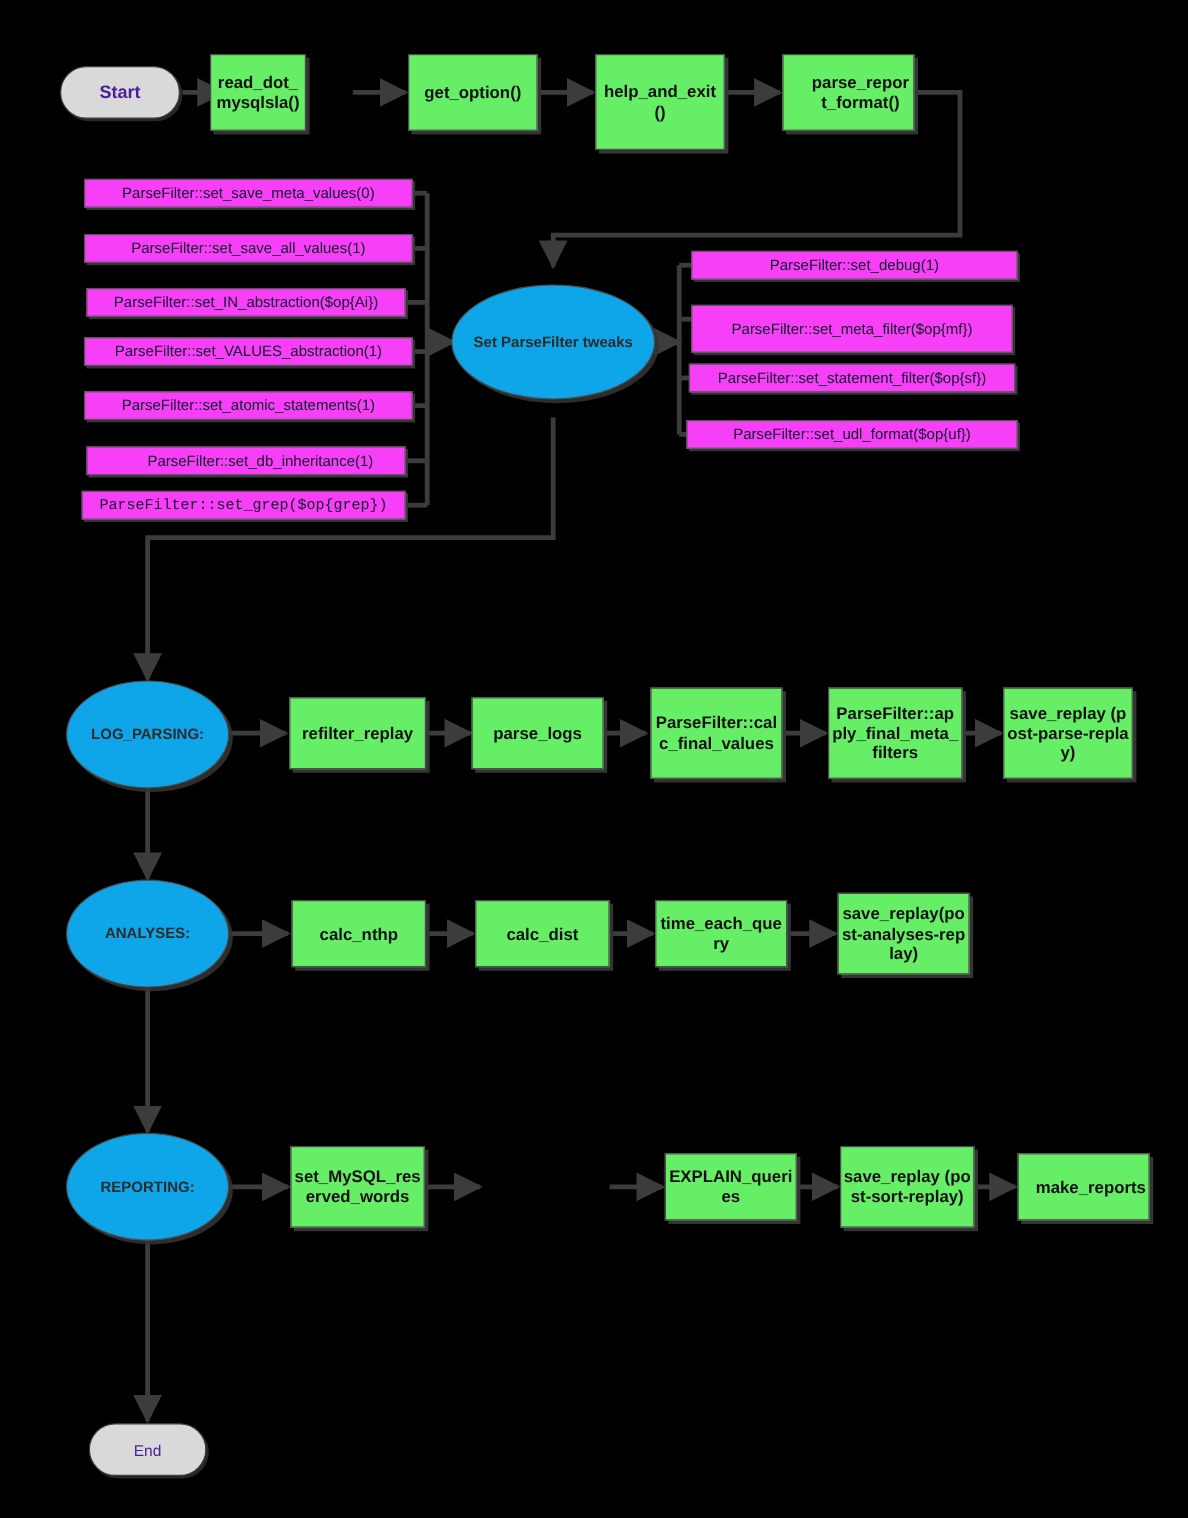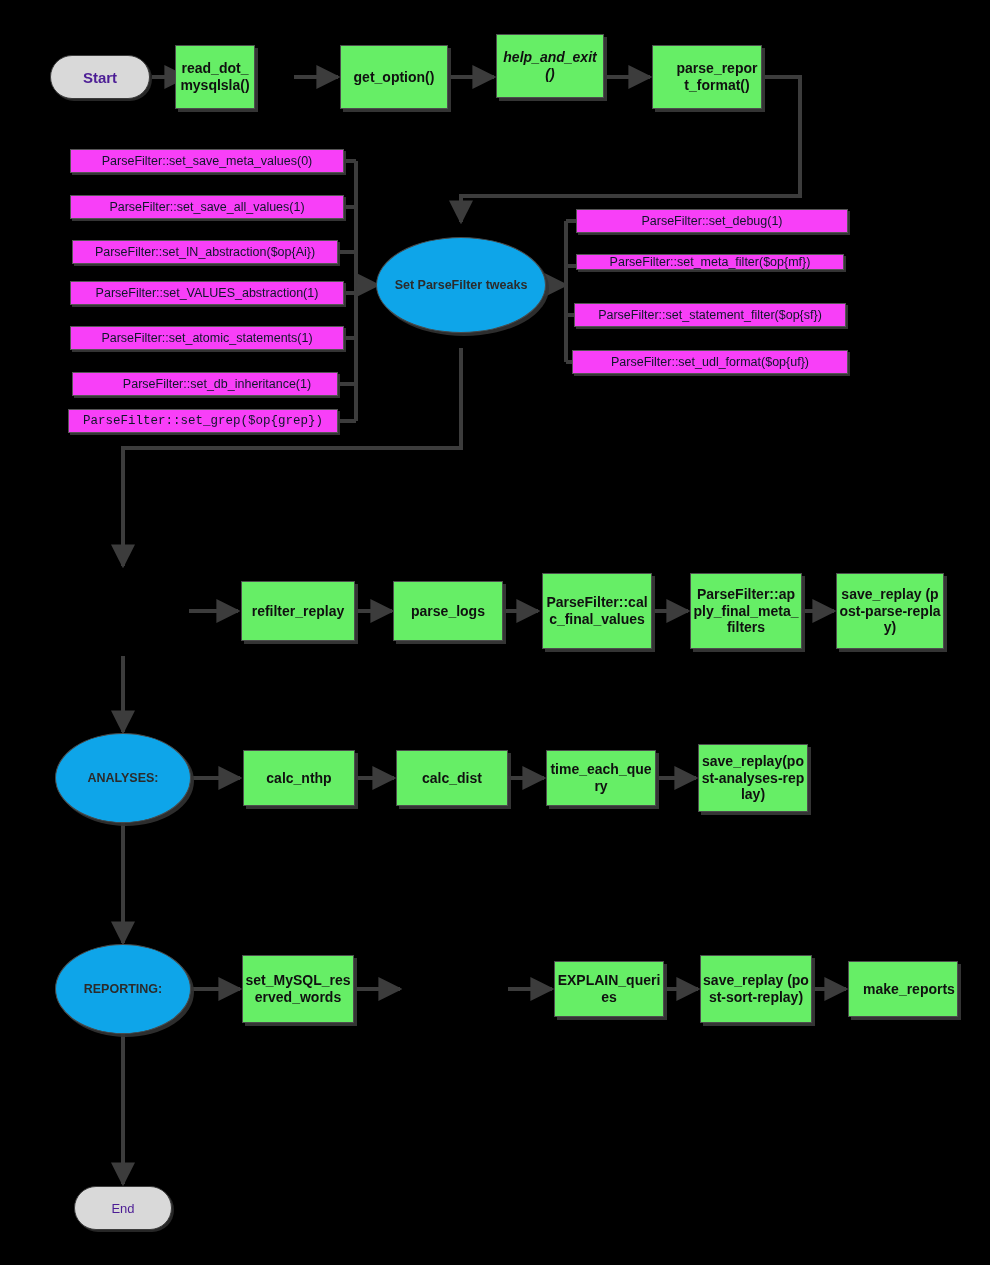--- a/index.html
+++ b/index.html
@@ -160,21 +160,21 @@
   </div>
 
   <div class="node n-process" style="left:175px; top:45px; width:80px; height:64px;">
     <span class="node-label">read_dot_mysqlsla()</span>
   </div>
 
   <div class="node n-process" style="left:340px; top:45px; width:108px; height:64px;">
     <span class="node-label">get_option()</span>
   </div>
 
-  <div class="node n-process" style="left:496px; top:34px; width:108px; height:64px;font-style:italic;">
+  <div class="node n-process" style="left:496px; top:45px; width:108px; height:80px;">
     <span class="node-label">help_and_exit()</span>
   </div>
 
   <div class="node n-process" style="left:652px; top:45px; width:110px; height:64px;padding-left:20px;">
     <span class="node-label">parse_report_format()</span>
   </div>
 
   <div class="node n-setter" style="left:70px; top:149px; width:274px; height:24px;">
     <span class="node-label">ParseFilter::set_save_meta_values(0)</span>
   </div>
@@ -193,34 +193,37 @@
   <div class="node n-setter" style="left:72px; top:372px; width:266px; height:24px;padding-left:24px;">
     <span class="node-label">ParseFilter::set_db_inheritance(1)</span>
   </div>
   <div class="node n-setter" style="left:68px; top:409px; width:270px; height:24px;font-family:Liberation Mono, monospace;">
     <span class="node-label">ParseFilter::set_grep($op{grep})</span>
   </div>
 
   <div class="node n-setter" style="left:576px; top:209px; width:272px; height:24px;">
     <span class="node-label">ParseFilter::set_debug(1)</span>
   </div>
-  <div class="node n-setter" style="left:576px; top:254px; width:268px; height:16px;">
+  <div class="node n-setter" style="left:576px; top:254px; width:268px; height:40px;">
     <span class="node-label">ParseFilter::set_meta_filter($op{mf})</span>
   </div>
   <div class="node n-setter" style="left:574px; top:303px; width:272px; height:24px;">
     <span class="node-label">ParseFilter::set_statement_filter($op{sf})</span>
   </div>
   <div class="node n-setter" style="left:572px; top:350px; width:276px; height:24px;">
     <span class="node-label">ParseFilter::set_udl_format($op{uf})</span>
   </div>
 
   <div class="node n-phase" style="left:376px; top:237px; width:170px; height:96px;">
     <span class="node-label">Set ParseFilter tweaks</span>
   </div>
 
+  <div class="node n-phase" style="left:55px; top:567px; width:136px; height:90px;">
+    <span class="node-label">LOG_PARSING:</span>
+  </div>
 
   <div class="node n-process" style="left:241px; top:581px; width:114px; height:60px;">
     <span class="node-label">refilter_replay</span>
   </div>
   <div class="node n-process" style="left:393px; top:581px; width:110px; height:60px;">
     <span class="node-label">parse_logs</span>
   </div>
   <div class="node n-process" style="left:542px; top:573px; width:110px; height:76px;">
     <span class="node-label">ParseFilter::calc_final_values</span>
   </div>

